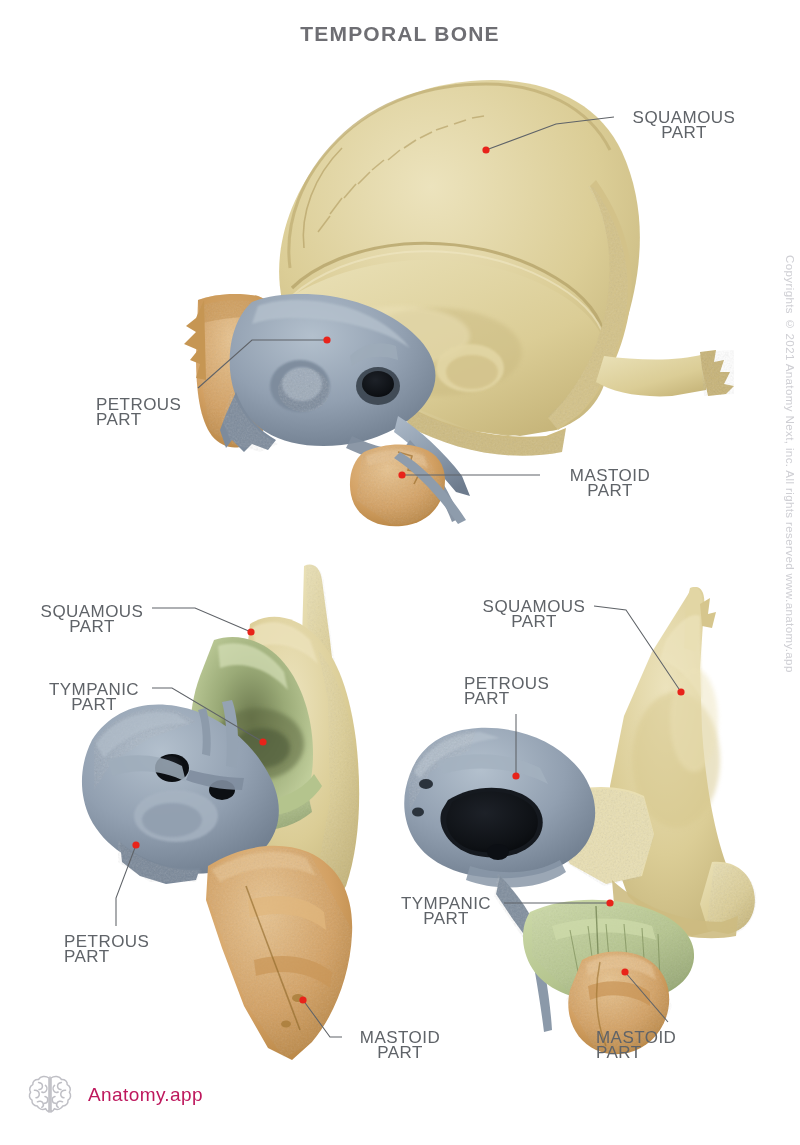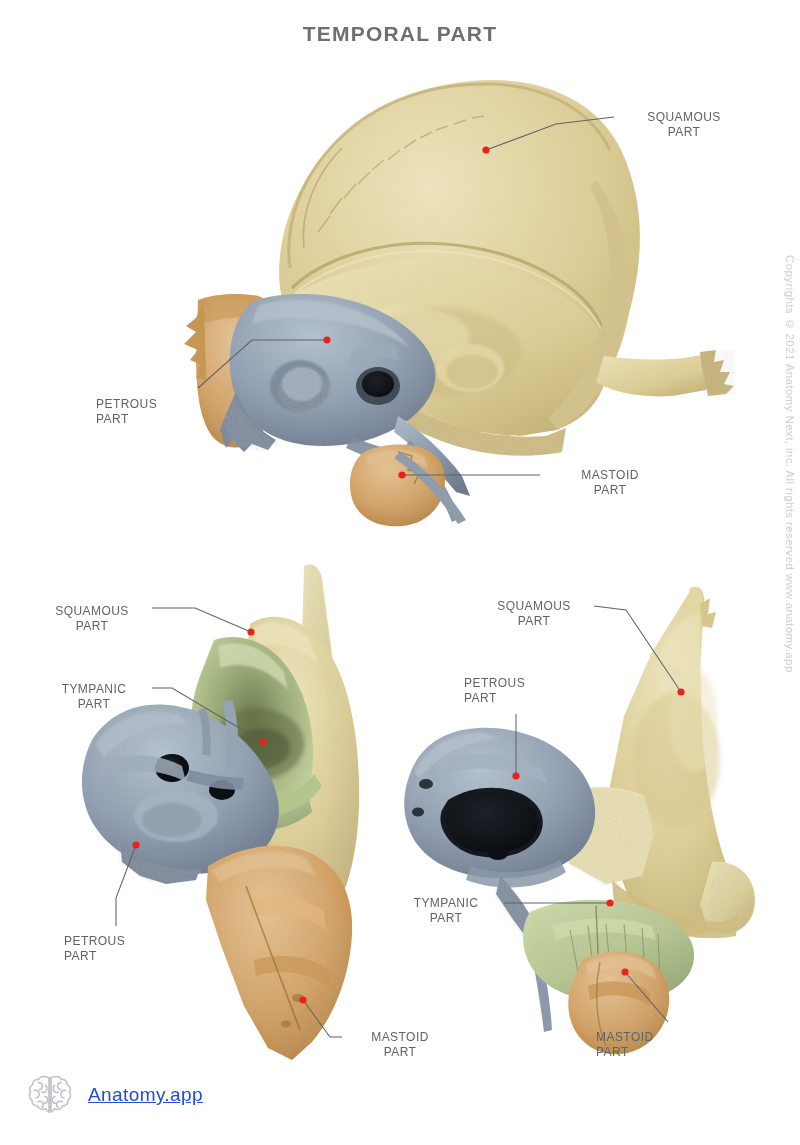--- a/index.html
+++ b/index.html
@@ -7,43 +7,43 @@
     width:800px;height:1145px;background:#ffffff;
     font-family:"Liberation Sans", sans-serif;
     position:relative;overflow:hidden;
   }
   #stage{position:absolute;inset:0;width:800px;height:1145px;}
   .page-title{
     position:absolute;top:22px;left:0;width:800px;text-align:center;
     font-size:21px;font-weight:bold;letter-spacing:1.2px;color:#6e6e73;
   }
   .label{
-    position:absolute;font-size:12px;line-height:15px;color:#5f6368;
+    position:absolute;font-size:17px;line-height:15px;color:#5f6368;
     letter-spacing:.45px;white-space:pre-line;
   }
   .label.center{text-align:left;}
   .label.right{text-align:right;}
   .label.left{text-align:left;}
   svg.art{position:absolute;left:0;top:0;width:800px;height:1145px;overflow:visible;pointer-events:none;}
   .copy-wrap{
     position:absolute;right:4px;top:255px;
     writing-mode:vertical-rl;text-orientation:mixed;
     color:#cfcfd4;font-size:11.5px;letter-spacing:.4px;white-space:nowrap;
   }
   .footer{position:absolute;left:26px;bottom:28px;display:flex;align-items:center;gap:14px;}
-  .footer-text{font-size:19px;color:#1d4ed8;letter-spacing:.4px;text-decoration:underline;}
+  .footer-text{font-size:19px;color:#be185d;letter-spacing:.4px;}
   .leader{stroke:#5f6368;stroke-width:1.05;fill:none;}
   .dot{fill:#e8231a;}
 </style>
 </head>
 <body>
 
 <div id="stage">
 
-  <div class="page-title">TEMPORAL PART</div>
+  <div class="page-title">TEMPORAL BONE</div>
 
   <svg class="art" viewBox="0 0 800 1145">
     <defs>
 
       <linearGradient id="gSq" x1="0" y1="0" x2="0.35" y2="1">
         <stop offset="0%" stop-color="#e7dcae"></stop>
         <stop offset="48%" stop-color="#ddcf99"></stop>
         <stop offset="100%" stop-color="#c9b87d"></stop>
       </linearGradient>
       <linearGradient id="gSq2" x1="0.1" y1="0" x2="0.9" y2="1">

